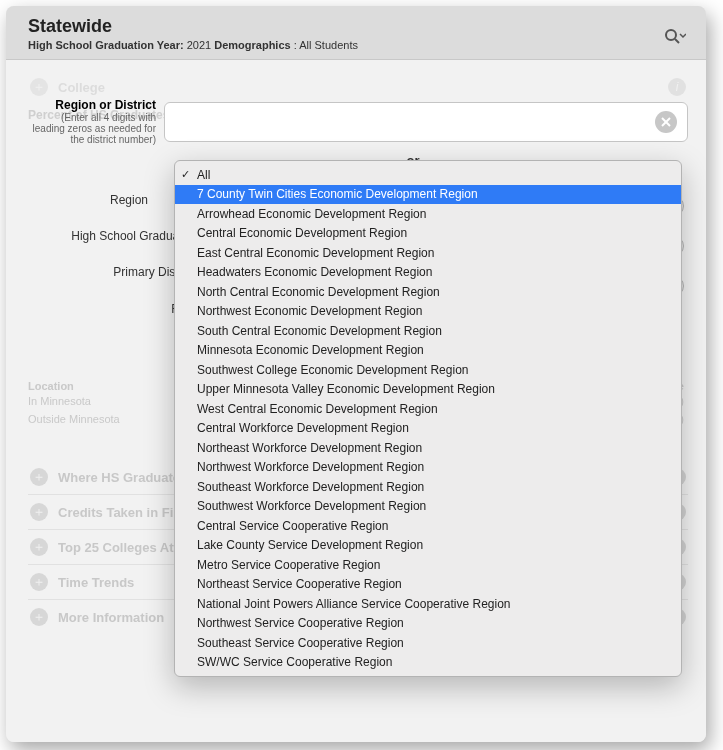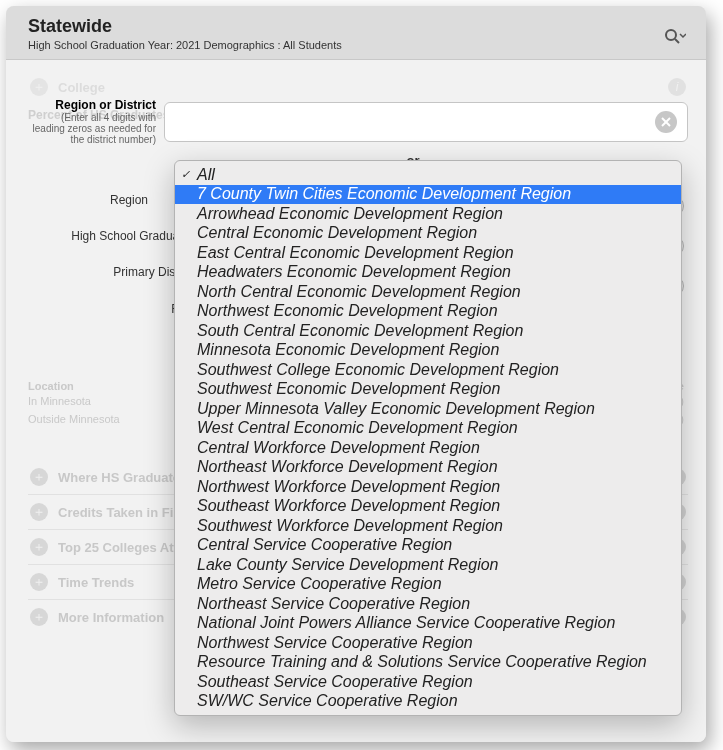--- a/index.html
+++ b/index.html
@@ -14,21 +14,21 @@
   }
   .header-bar {
     background: #dcdcdc;
     padding: 10px 18px 8px 22px;
     border-bottom: 1px solid #c8c8c8;
     display:flex; flex-direction:row; justify-content:space-between; align-items:flex-start;
   }
   .header-left { flex:1; }
   .title { font-size: 18px; font-weight: 700; color:#222; }
   .subtitle { font-size: 11px; color:#333; margin-top:2px; }
-  .subtitle b { font-weight:400; }
+  .subtitle b { font-weight:700; }
   .search-icon-btn {
     width:26px; height:26px; display:flex; align-items:center; justify-content:center;
     color:#555; cursor:pointer; margin-top:8px;
   }
   .body {
     position: relative;
     padding: 10px 18px 14px 22px;
     background: linear-gradient(#f2f2f2,#f2f2f2);
     height: calc(100% - 54px);
   }
@@ -69,21 +69,21 @@
   
   .dropdown {
     position:absolute; left:168px; top:100px; width:508px;
     background:#edecec; border:1px solid #b3b3b3; border-radius:6px;
     box-shadow: 0 10px 30px rgba(0,0,0,0.25);
     padding: 4px 0; z-index: 50;
     max-height: 590px; overflow:hidden;
   }
   .dd-item {
     display:flex; align-items:center; height:19.5px; padding: 0 12px 0 22px;
-    font-size:16px; color:#222; cursor:pointer; position:relative;font-style:italic;
+    font-size:12px; color:#222; cursor:pointer; position:relative;
   }
   .dd-item.checked::before {
     content:"✓"; position:absolute; left:6px; font-size:11px; color:#222;
   }
   .dd-item.highlight {
     background:#2f7bf6; color:#fff;
   }
   .filter-labels { position:absolute; left:22px; top:134px; width:210px; }
   .fl { font-size:12px; font-weight:400; color:#333; text-align:right; padding-right:12px; line-height:1.15; }
   .fl1 { margin-top:0; }
@@ -200,33 +200,31 @@
         <div class="dd-item highlight">7 County Twin Cities Economic Development Region</div>
         <div class="dd-item">Arrowhead Economic Development Region</div>
         <div class="dd-item">Central Economic Development Region</div>
         <div class="dd-item">East Central Economic Development Region</div>
         <div class="dd-item">Headwaters Economic Development Region</div>
         <div class="dd-item">North Central Economic Development Region</div>
         <div class="dd-item">Northwest Economic Development Region</div>
         <div class="dd-item">South Central Economic Development Region</div>
         <div class="dd-item">Minnesota Economic Development Region</div>
         <div class="dd-item">Southwest College Economic Development Region</div>
-        <div class="dd-item">Southwest Economic Development Region</div>
         <div class="dd-item">Upper Minnesota Valley Economic Development Region</div>
         <div class="dd-item">West Central Economic Development Region</div>
         <div class="dd-item">Central Workforce Development Region</div>
         <div class="dd-item">Northeast Workforce Development Region</div>
         <div class="dd-item">Northwest Workforce Development Region</div>
         <div class="dd-item">Southeast Workforce Development Region</div>
         <div class="dd-item">Southwest Workforce Development Region</div>
         <div class="dd-item">Central Service Cooperative Region</div>
         <div class="dd-item">Lake County Service Development Region</div>
         <div class="dd-item">Metro Service Cooperative Region</div>
         <div class="dd-item">Northeast Service Cooperative Region</div>
         <div class="dd-item">National Joint Powers Alliance Service Cooperative Region</div>
         <div class="dd-item">Northwest Service Cooperative Region</div>
-        <div class="dd-item">Resource Training and &amp; Solutions Service Cooperative Region</div>
         <div class="dd-item">Southeast Service Cooperative Region</div>
         <div class="dd-item">SW/WC Service Cooperative Region</div>
       </div>
 
   </div>
 </div>
 
 </body></html>

